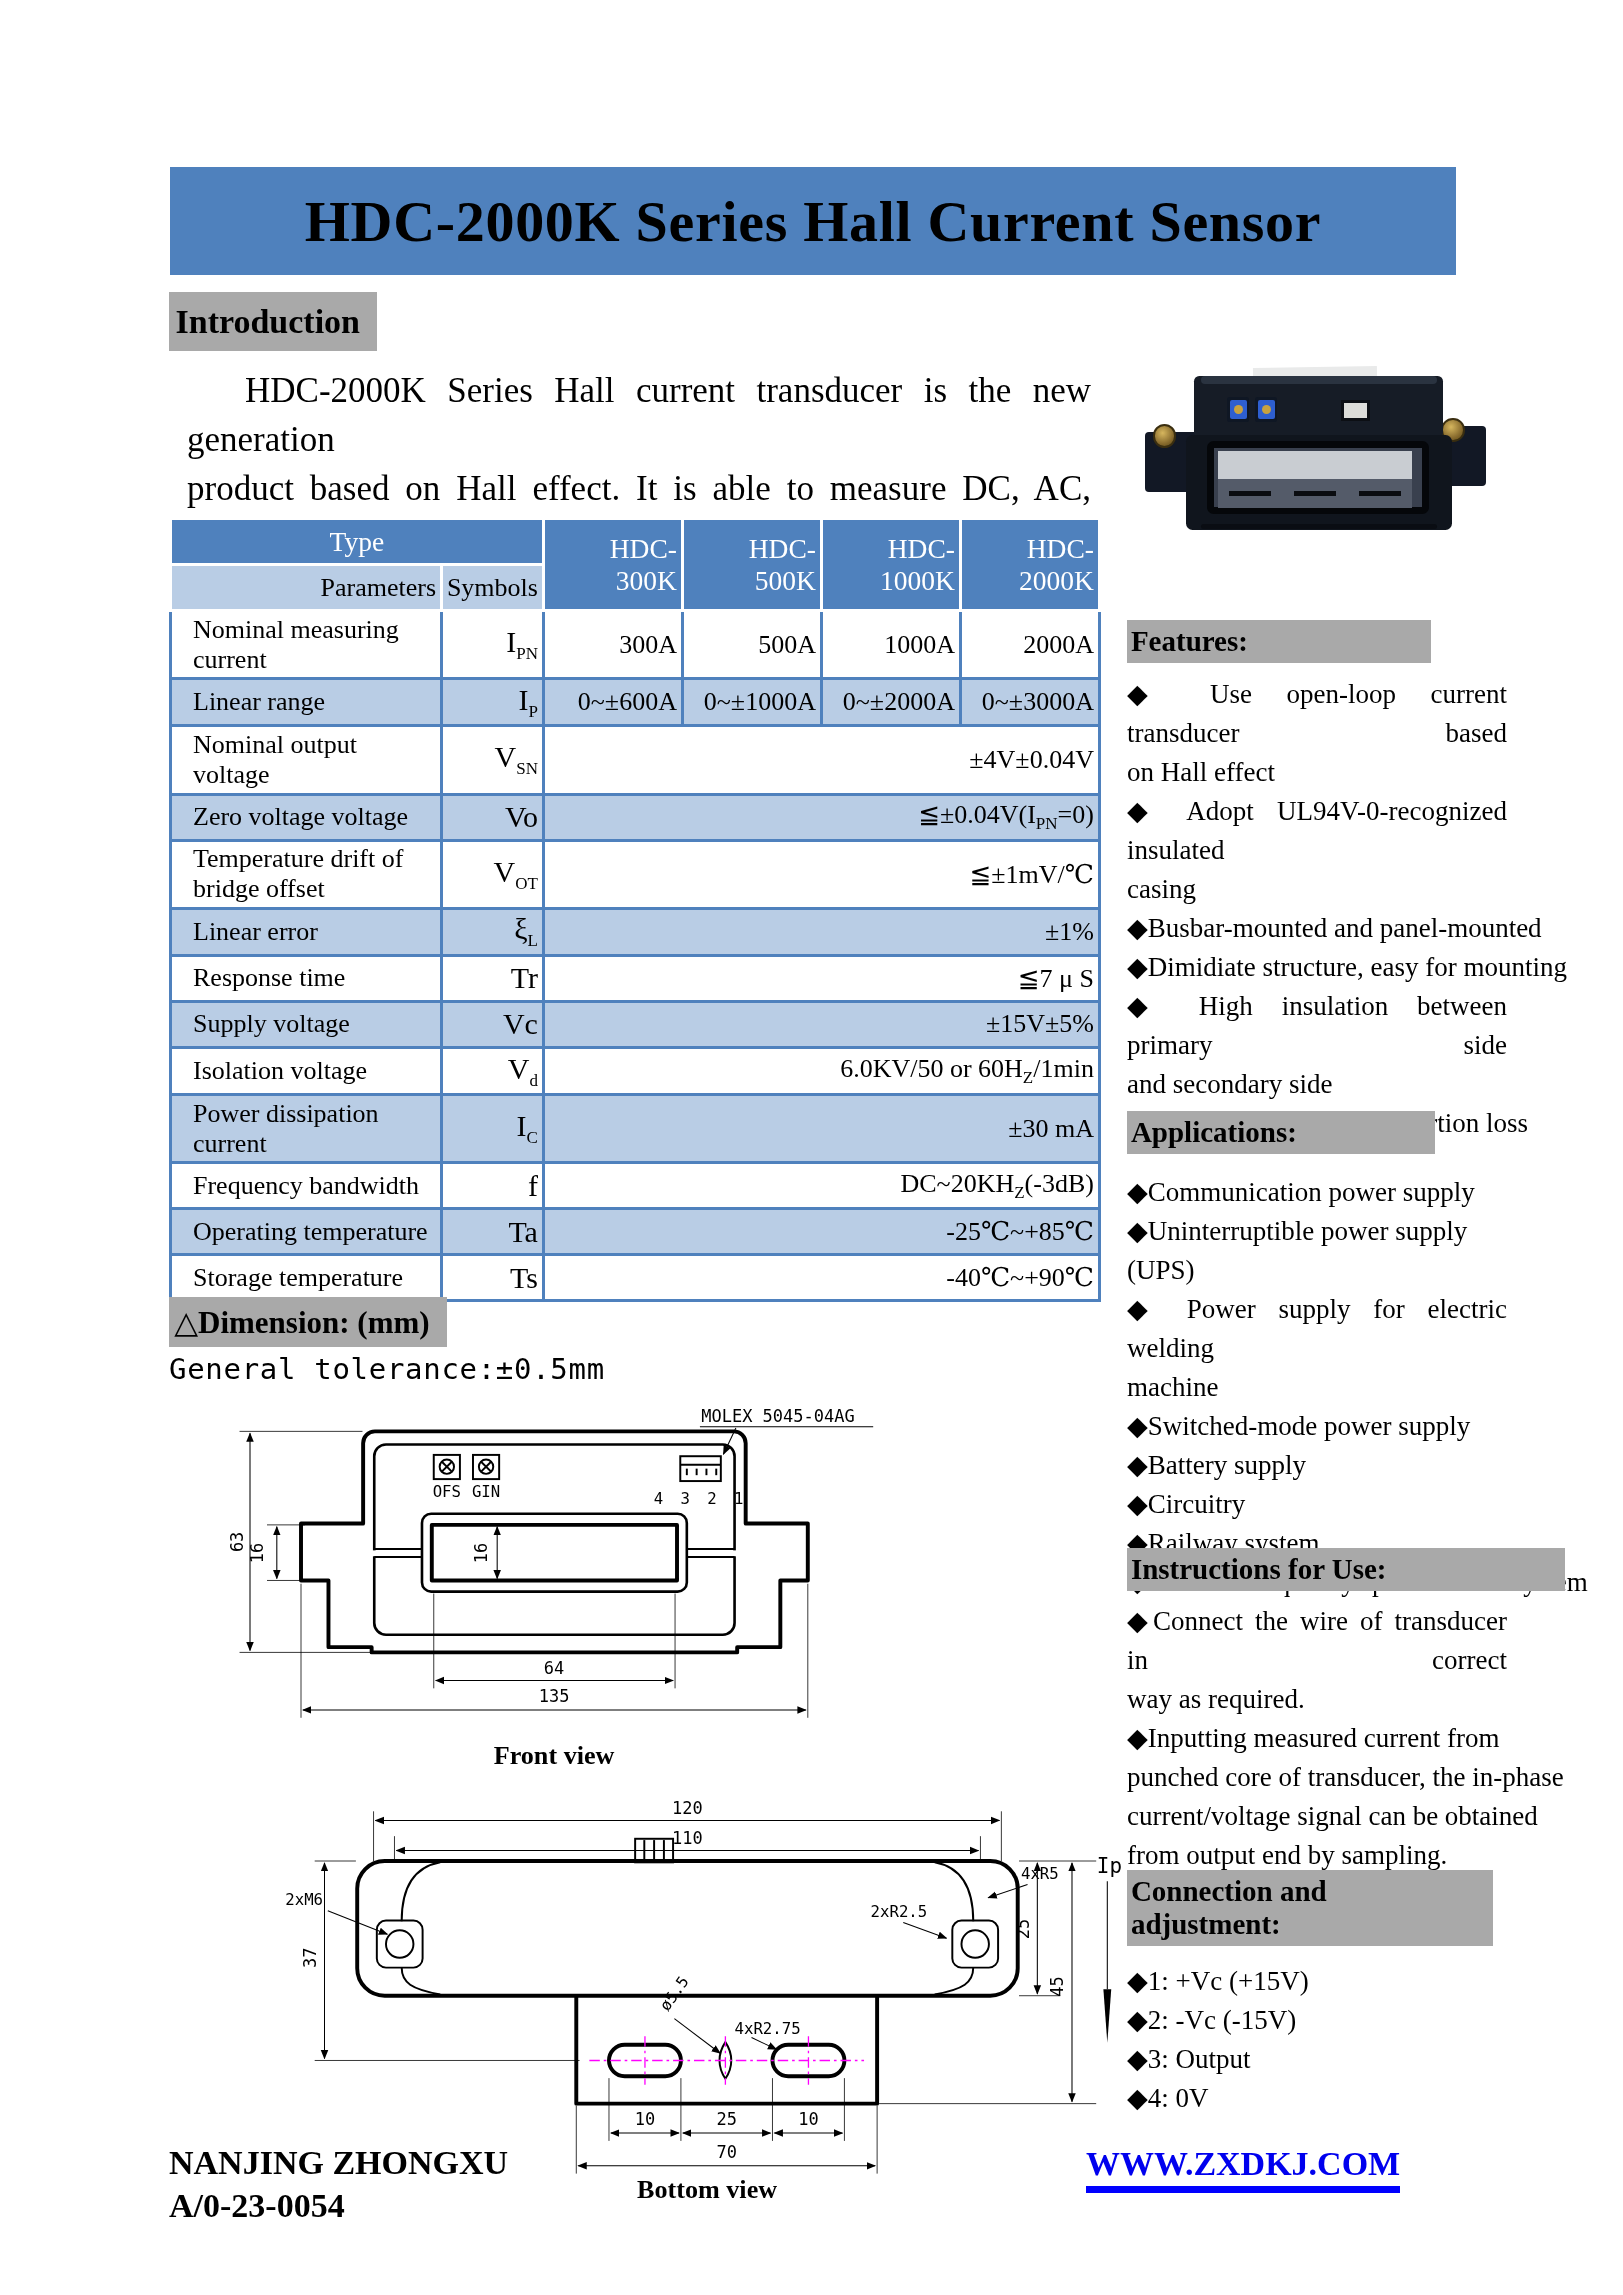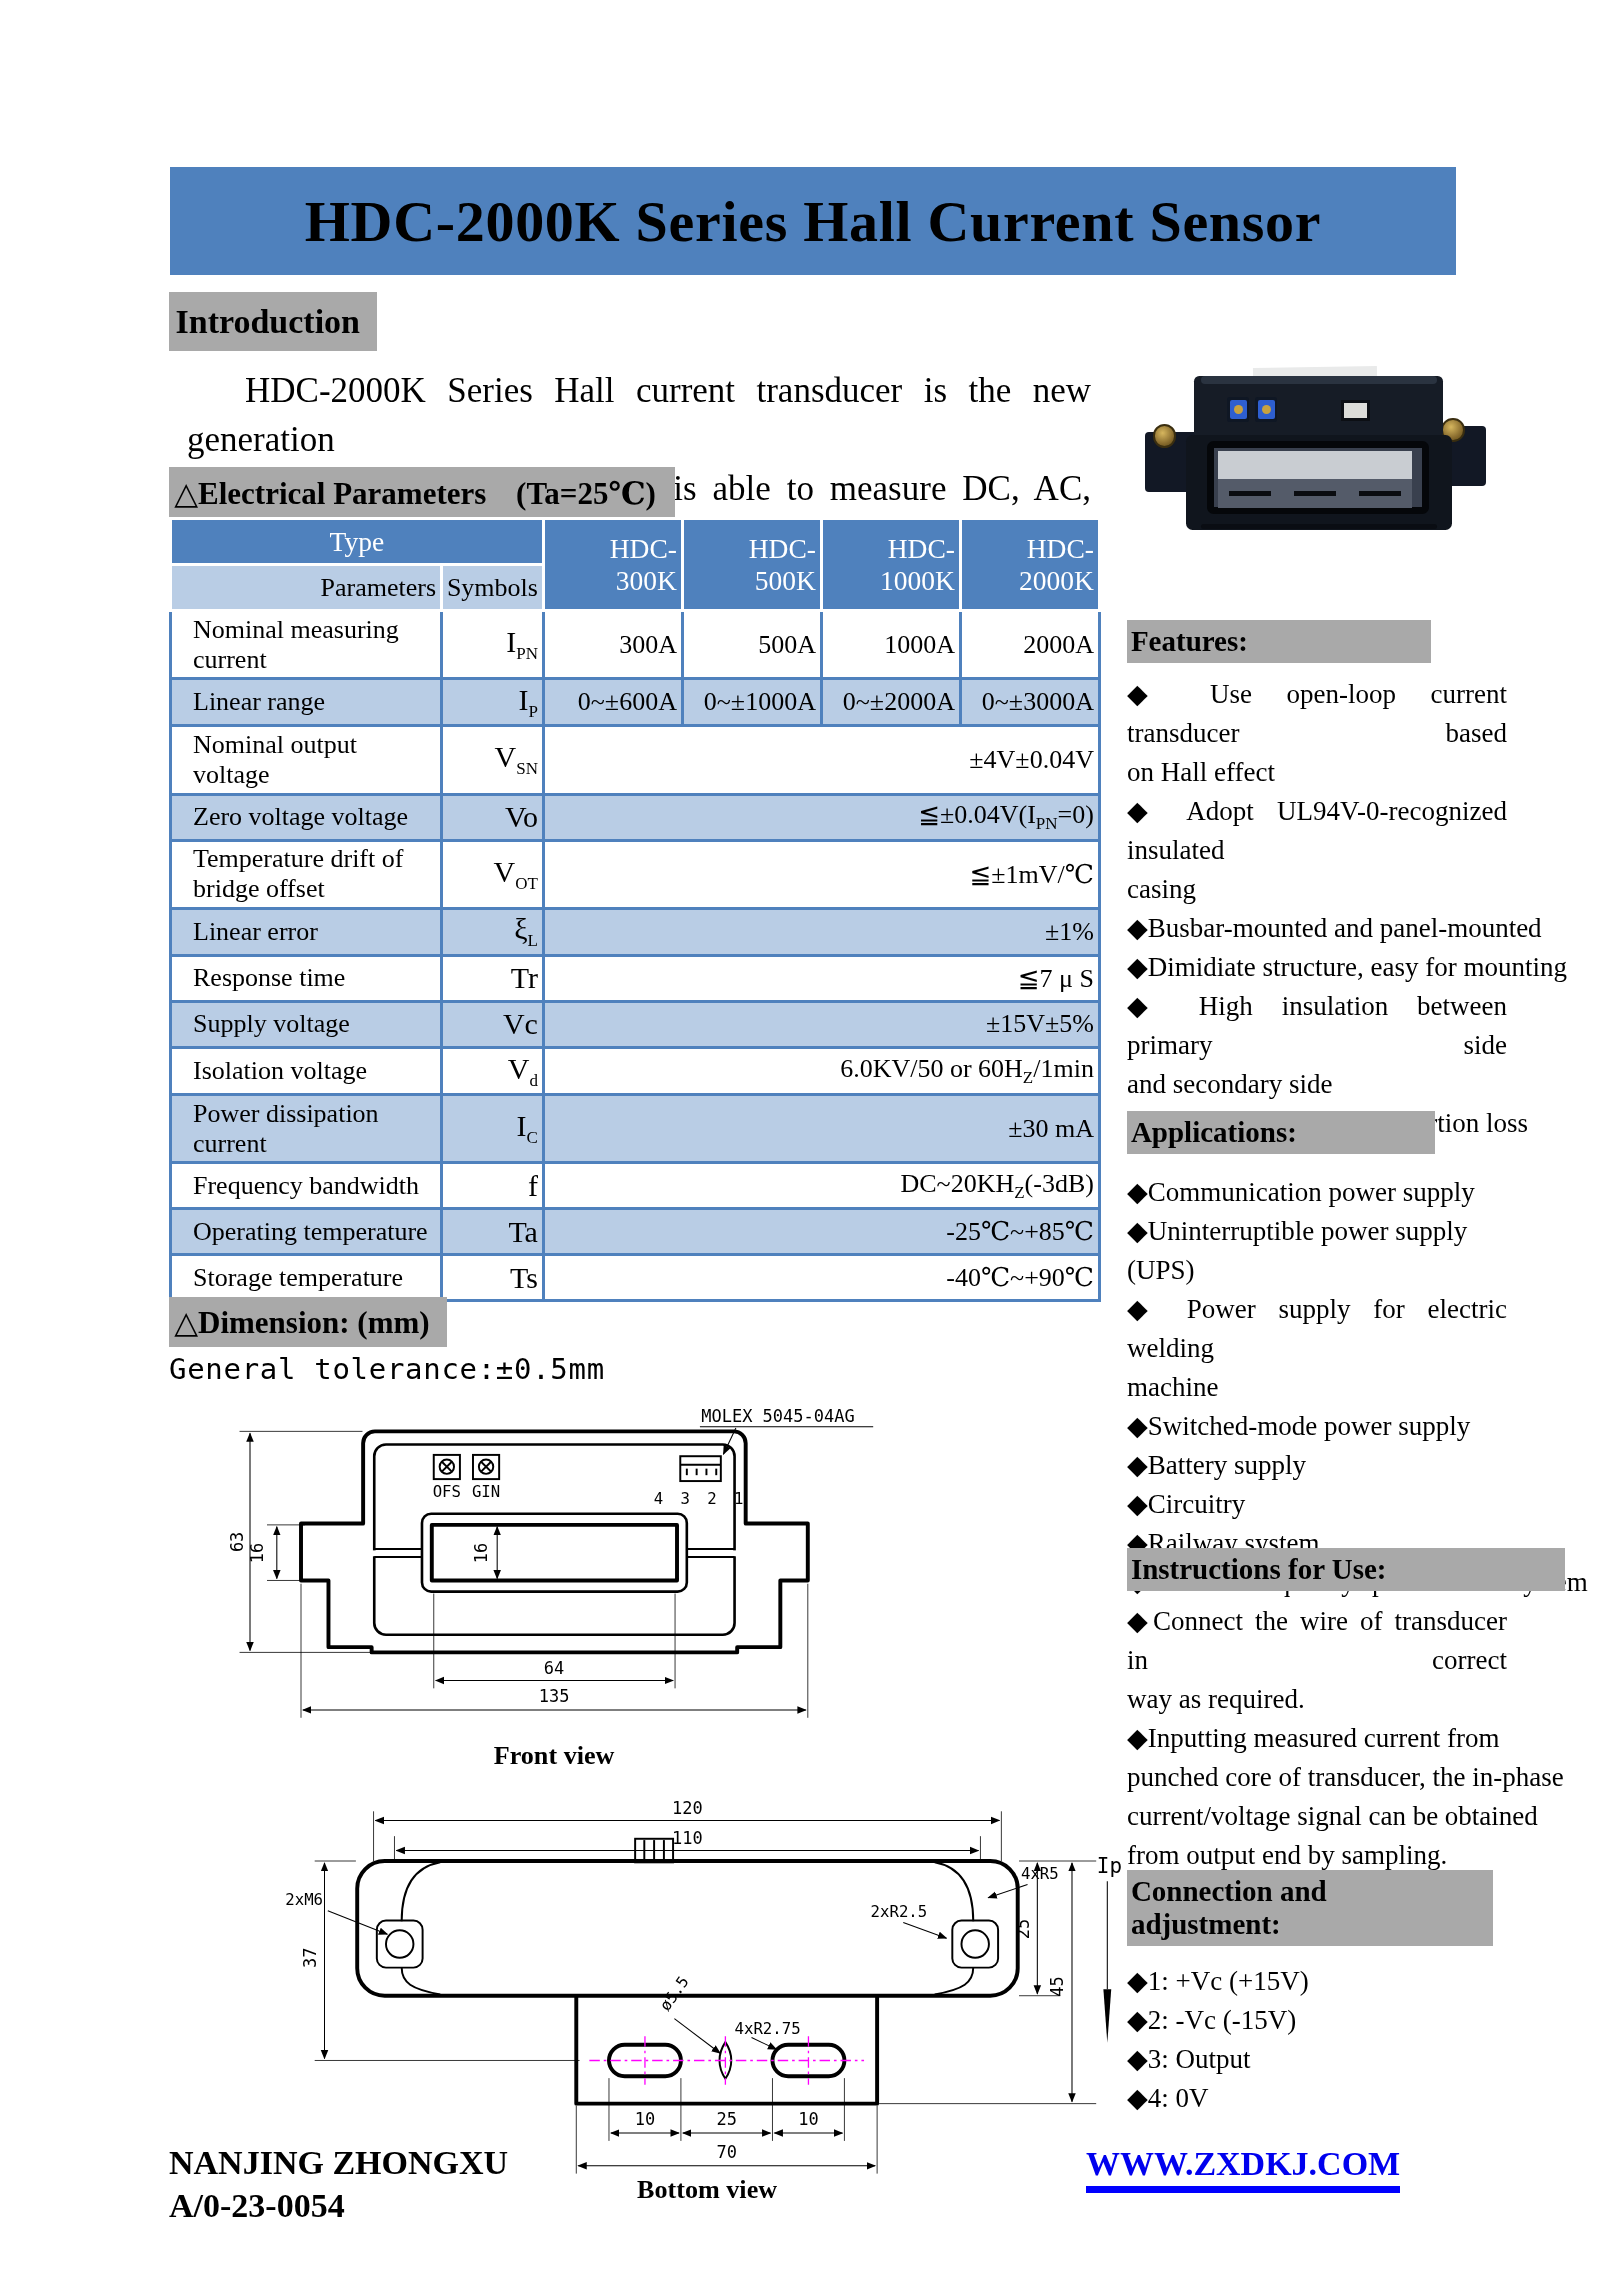--- a/index.html
+++ b/index.html
@@ -104,24 +104,20 @@
     <h1>HDC-2000K Series Hall Current Sensor</h1>
   </div>
 
   <div class="abs ghead h-intro">Introduction</div>
   <div class="abs intro">
     <div class="line jline indent">HDC-2000K Series Hall current transducer is the new generation</div>
     <div class="line jline">product based on Hall effect. It is able to measure DC, AC, pulse and other</div>
     <div class="line">currents with irregular waves under the condition of electrical isolation.</div>
   </div>
 
-  <div class="abs ghead h-elec">
-    <span>△Electrical Parameters</span>
-    <span style="font-weight:bold;margin-left:22px">(Ta=25℃)</span>
-  </div>
 
   <table class="abs etable">
     <colgroup>
       <col style="width:271px">
         <col style="width:95px">
       <col style="width:139px">
         <col style="width:139px">
         <col style="width:139px">
         <col style="width:139px">
     </colgroup>

